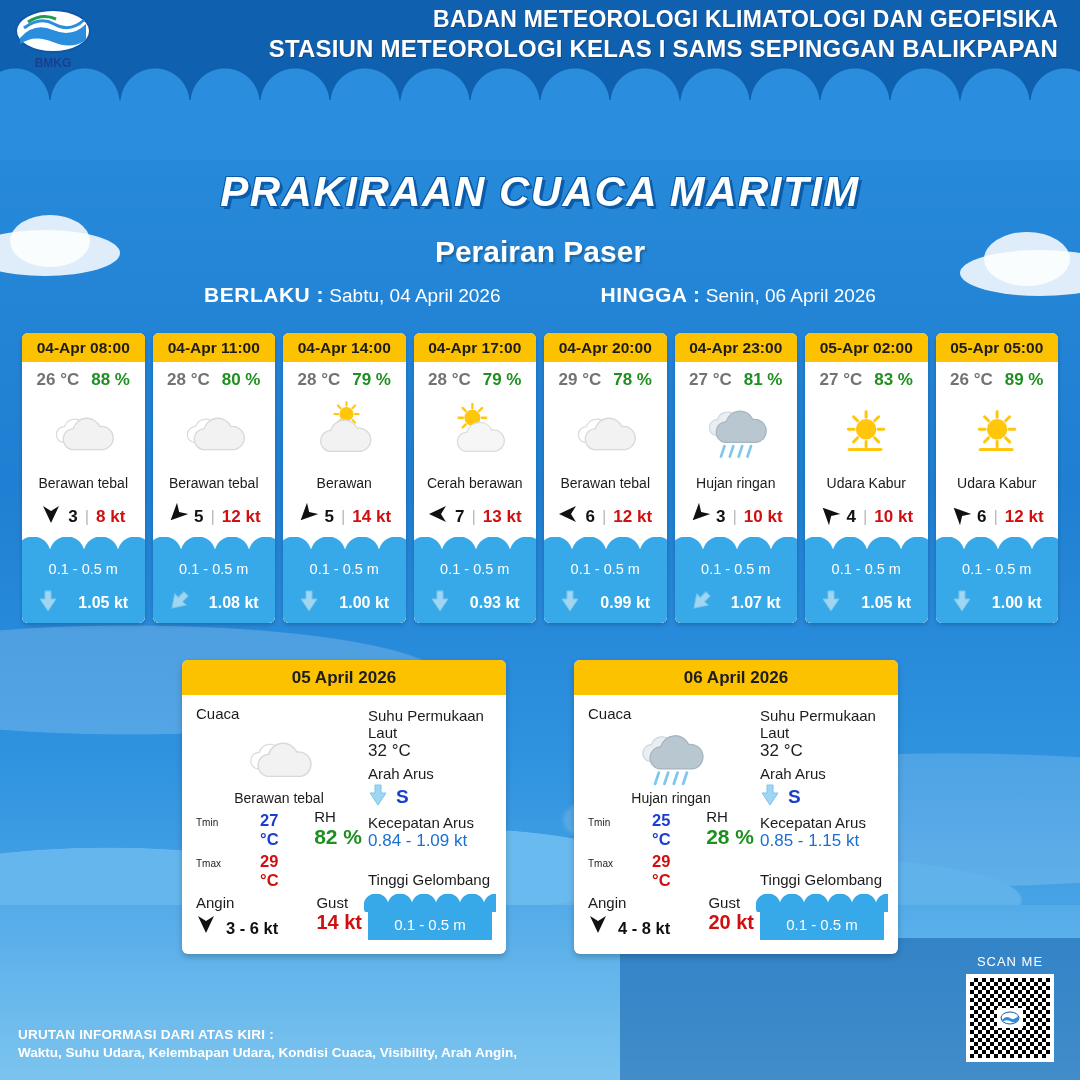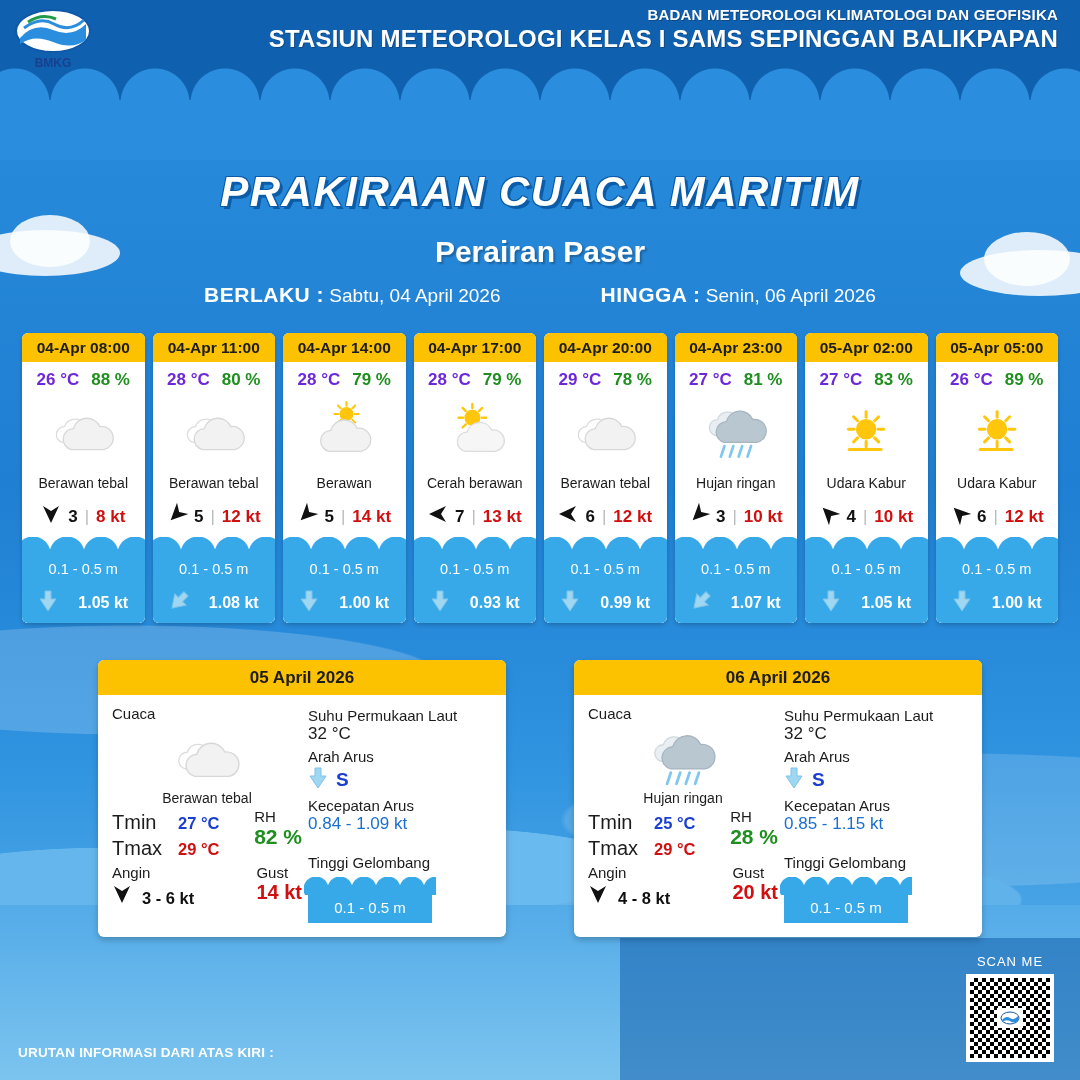--- a/index.html
+++ b/index.html
@@ -54,21 +54,21 @@
 
   
   .header {
     position: absolute; top: 0; left: 0; right: 0; height: 66px;
     z-index: 5;
     display: flex; align-items: flex-start; justify-content: flex-end;
     padding: 6px 22px 0 0;
   }
   .header-text { text-align: right; color: #ffffff; }
   .header-line1 {
-    font-size: 15px; font-weight: bold; letter-spacing: .2px;
+    font-size: 23px; font-weight: bold; letter-spacing: .2px;
     text-shadow: 1px 1px 0 rgba(0,0,0,.25);
   }
   .header-line2 {
     font-size: 24px; font-weight: bold; margin-top: 2px; letter-spacing: .2px;
     text-shadow: 1px 1px 0 rgba(0,0,0,.25);
   }
   .logo {
     position: absolute; top: 8px; left: 14px; width: 78px; height: 62px;
     z-index: 6; text-align: center;
   }
@@ -106,21 +106,21 @@
     display: flex; flex-direction: column;
   }
   .card-head {
     background: #fcc200; color: #1c1c1c; font-weight: bold; font-size: 15.5px;
     text-align: center; padding: 6px 0 5px;
   }
   .card-temp {
     display: flex; justify-content: center; gap: 12px; align-items: baseline;
     padding: 8px 0 4px; font-size: 17px; font-weight: bold;
   }
-  .t-val { color: #6d28d9; }
+  .t-val { color: #737373; }
   .h-val { color: #1f8f1f; }
   .card-icon { height: 72px; display: flex; align-items: center; justify-content: center; }
   .card-cond {
     text-align: center; font-size: 14px; color: #1c1c1c; height: 34px;
     display: flex; align-items: center; justify-content: center; padding: 0 2px;
   }
   .card-wind {
     display: flex; align-items: center; justify-content: center; gap: 7px;
     font-size: 17px; padding: 4px 0 8px;
   }
@@ -149,35 +149,35 @@
     display: flex; align-items: center; justify-content: center; gap: 20px;
     font-size: 16px; color: #ffffff; font-weight: bold;
   }
 
   
   .daily-wrap {
     position: absolute; top: 660px; left: 0; right: 0;
     display: flex; justify-content: center; gap: 68px; z-index: 5;
   }
   .daily {
-    width: 408px; background: #ffffff; border-radius: 6px; overflow: hidden;
+    width: 324px; background: #ffffff; border-radius: 6px; overflow: hidden;
     box-shadow: 0 3px 6px rgba(0,0,0,.22);
   }
   .daily-head {
     background: #fcc200; color: #1c1c1c; font-size: 17px; font-weight: bold;
     text-align: center; padding: 8px 0 7px;
   }
   .daily-body { display: flex; padding: 10px 14px 14px; gap: 6px; }
   .daily-left { width: 190px; }
   .daily-right { flex: 1; padding-top: 2px; }
   .lbl { font-size: 15px; color: #1c1c1c; }
   .daily-icon { height: 68px; display: flex; align-items: center; justify-content: center; }
   .daily-cond { text-align: center; font-size: 14px; color: #1c1c1c; margin-bottom: 2px; }
   .kv { display: flex; align-items: baseline; gap: 10px; margin-top: 3px; }
-  .kv .k { font-size: 20px; color: #1c1c1c; width: 56px; }
+  .kv .k { font-size: 10px; color: #1c1c1c; width: 56px; }
   .kv .v { font-size: 16.5px; font-weight: bold; }
   .blue { color: #1a3fcf; }
   .red { color: #d01010; }
   .rowsplit { display: flex; gap: 10px; }
   .rh-block { padding-left: 4px; }
   .rh-lbl { font-size: 15px; color: #1c1c1c; }
   .rh-val { font-size: 21px; font-weight: bold; color: #1f8f1f; }
   .gust-val { font-size: 20px; font-weight: bold; color: #d01010; }
   .sst-val { font-size: 17px; color: #1c1c1c; margin-bottom: 4px; }
   .arus-dir { display: flex; align-items: center; gap: 8px; margin: 2px 0 4px; }
@@ -733,20 +733,21 @@
           <div class="dw-top"></div>
           <div class="dw-lbl">0.1 - 0.5 m</div>
         </div>
       </div>
     </div>
     </div>
   </div>
 
 <div class="footer-note">
   <div class="ttl">URUTAN INFORMASI DARI ATAS KIRI :</div>
+  <div>Waktu, Suhu Udara, Kelembapan Udara, Kondisi Cuaca, Visibility, Arah Angin,</div>
 </div>
 
 <div class="scan-box">
   <div class="scan-label">SCAN ME</div>
   <div class="qr">
     <div class="qr-inner"></div>
     <div class="qr-badge">
       <svg class="bmkg-mini" viewBox="0 0 20 14">
         <ellipse cx="10" cy="7" rx="9" ry="6" fill="#ffffff" stroke="#0f58a8" stroke-width="1"></ellipse>
         <path d="M2 9 Q6 4 10 7 Q14 10 18 5 L18 10 Q14 13 10 10 Q6 8 2 11 Z" fill="#2a8ddd"></path>

